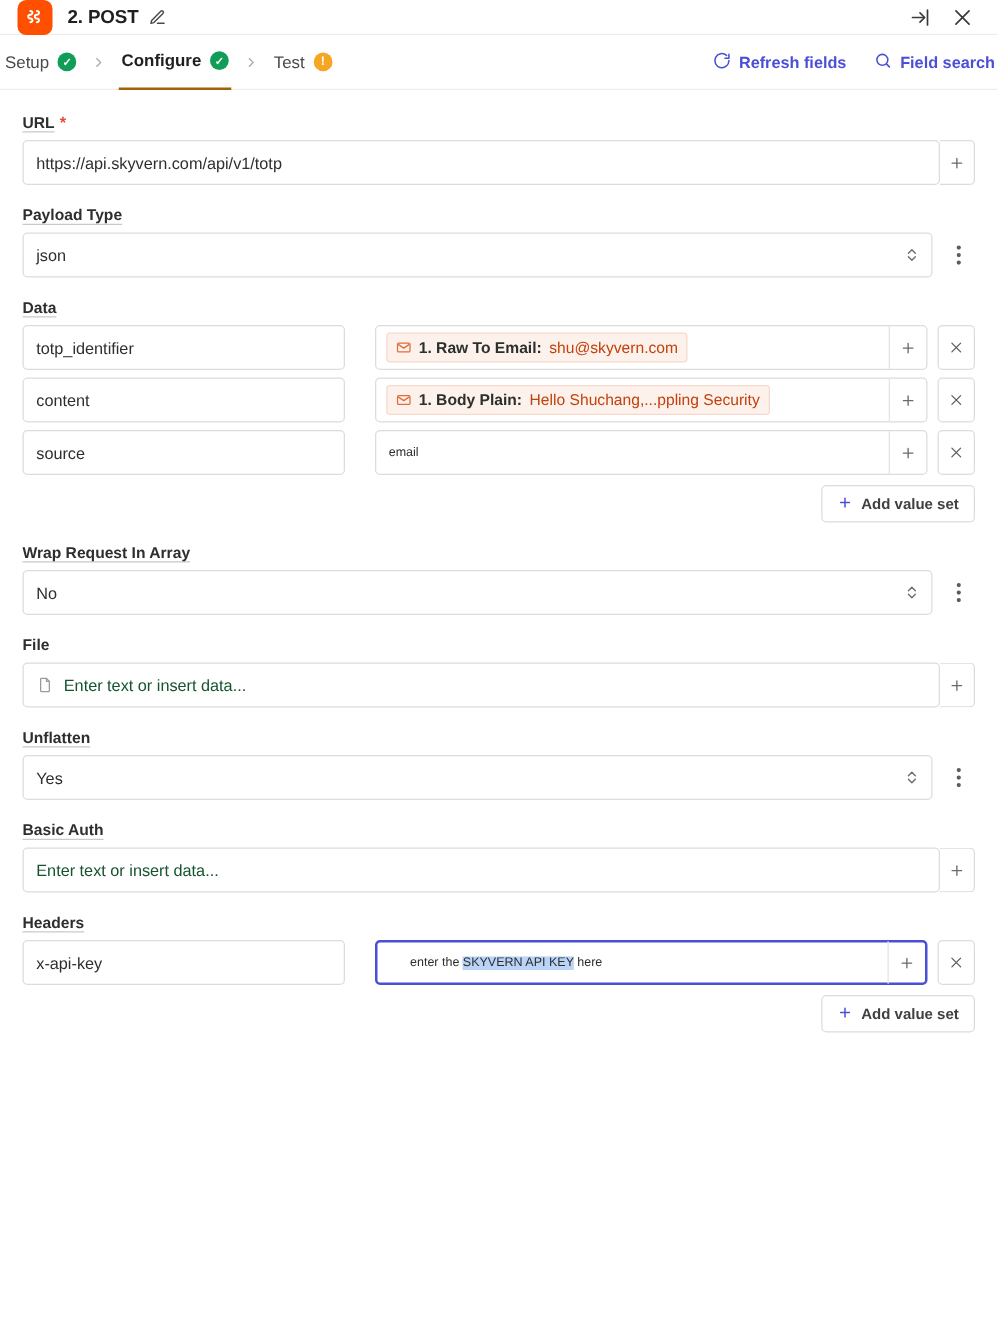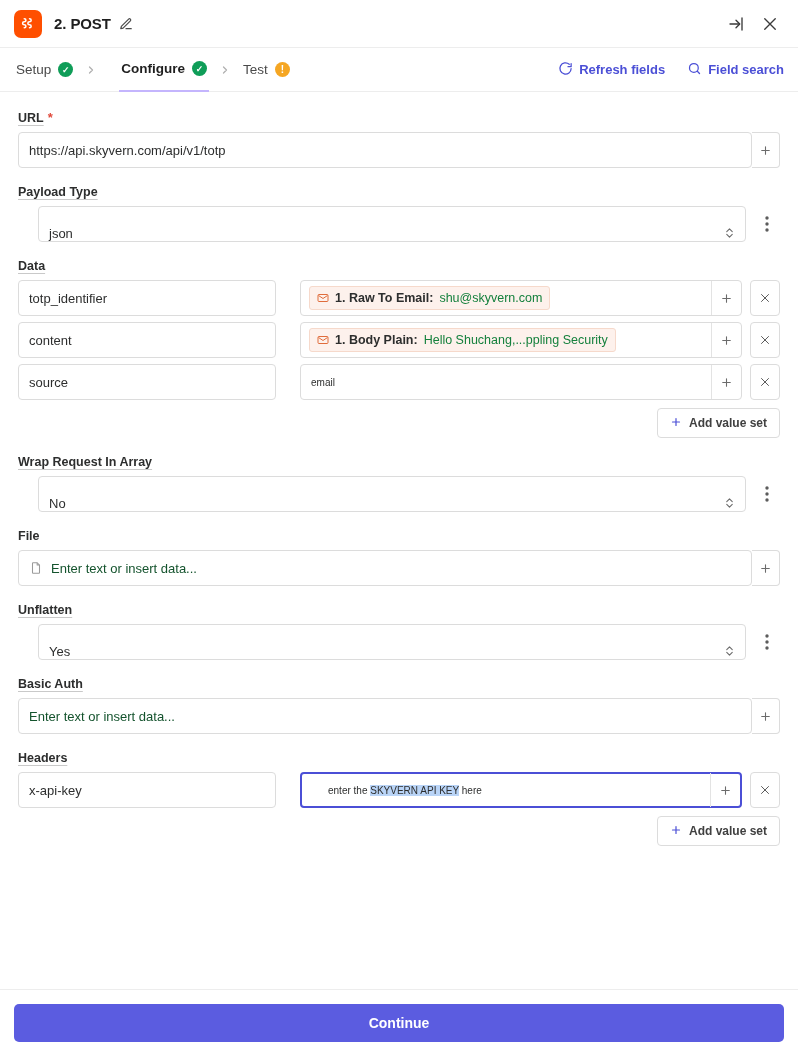--- a/index.html
+++ b/index.html
@@ -9,21 +9,21 @@
     background: #ffffff;
     font-family: "Liberation Sans", sans-serif;
     font-size: 13px;
     color: #2d2e2e;
     overflow: hidden;
   }
   .app { position: relative; width: 798px; height: 1058px; display: flex; flex-direction: column; }
 
   
   .titlebar {
-    height: 48px;
+    height: 28px;
     display: flex; align-items: center;
     padding: 0 14px;
     border-bottom: 1px solid #ededed;
     flex: none;
   }
   .app-icon {
     width: 28px; height: 28px; border-radius: 7px;
     background: #ff4f00;
     display: flex; align-items: center; justify-content: center;
     flex: none;
@@ -37,33 +37,33 @@
     letter-spacing: -0.1px;
   }
   .pencil { margin-left: 8px; display: flex; align-items: center; cursor: pointer; }
   .titlebar-spacer { flex: 1; }
   .title-action { width: 28px; height: 28px; display: flex; align-items: center; justify-content: center; cursor: pointer; margin-left: 6px; }
 
   
   .stepbar {
     height: 44px;
     display: flex; align-items: center;
-    padding: 0 14px;
+    padding: 0 2px;
     border-bottom: 1px solid #ededed;
     flex: none;
   }
   .step {
     display: flex; align-items: center; gap: 7px;
     height: 44px;
     font-size: 13.5px;
     color: #4a4a4a;
     cursor: pointer;
     padding: 0 2px;
   }
-  .step.active { color: #1f1f1f; font-weight: 700; border-bottom: 2px solid #c4b5fd; margin-left: 12px; }
+  .step.active { color: #1f1f1f; font-weight: 700; border-bottom: 2px solid #a16207; }
   .step-sep { padding: 0 10px; color: #b8b8b8; display: flex; align-items: center; }
   .badge-ok {
     width: 15px; height: 15px; border-radius: 50%;
     background: #0f9d58;
     display: inline-flex; align-items: center; justify-content: center;
     color: #fff; font-size: 9px; font-weight: 700;
   }
   .badge-warn {
     width: 15px; height: 15px; border-radius: 50%;
     background: #f5a623;
@@ -132,24 +132,23 @@
     color: #6b6b6b; cursor: pointer; flex: none;
   }
 
   
   .select-box {
     flex: 1;
     height: 36px;
     border: 1px solid #dcdcdc;
     border-radius: 4px;
     background: #fff;
-    display: flex; align-items: flex-end;
+    display: flex; align-items: center;
     padding: 0 10px;
     font-size: 13px;
-    margin-left: 20px;
   }
   .select-caret { margin-left: auto; color: #6b6b6b; display: flex; flex-direction: column; line-height: 6px; font-size: 9px; }
   .kebab {
     width: 26px; height: 36px;
     display: flex; align-items: center; justify-content: center;
     color: #5c5c5c; cursor: pointer; flex: none;
   }
 
   
   .kv-row { display: flex; align-items: center; gap: 0; margin-bottom: 6px; }
@@ -174,21 +173,21 @@
     background: #fdf1ec;
     border: 1px solid #f6d9cb;
     border-radius: 3px;
     height: 24px;
     padding: 0 7px;
     font-size: 12.5px;
     max-width: 100%;
     overflow: hidden; white-space: nowrap;
   }
   .token-name { font-weight: 700; color: #2d2e2e; }
-  .token-val { color: #15803d; overflow: hidden; text-overflow: ellipsis; }
+  .token-val { color: #c2410c; overflow: hidden; text-overflow: ellipsis; }
   .mail-ico { color: #e06c3b; font-size: 11px; display: flex; }
   .val-text { flex: 1; padding-left: 2px; font-size: 10px; overflow: hidden; white-space: nowrap; }
   .sel-highlight { background: #b9d4f7; }
   .x-btn {
     width: 30px; height: 36px; margin-left: 8px;
     border: 1px solid #dcdcdc; border-radius: 4px;
     background: #fff;
     display: flex; align-items: center; justify-content: center;
     color: #5c5c5c; cursor: pointer; flex: none; font-size: 14px;
   }
@@ -538,17 +537,14 @@
                 <path d="M12 5v14M5 12h14"></path>
               </svg>
           </span>
           <span>Add value set</span>
         </div>
       </div>
     </div>
 
   </div>
 
-  <div class="footer">
-    <button class="continue-btn">Continue</button>
-  </div>
 
 </div>
 
 </body></html>

